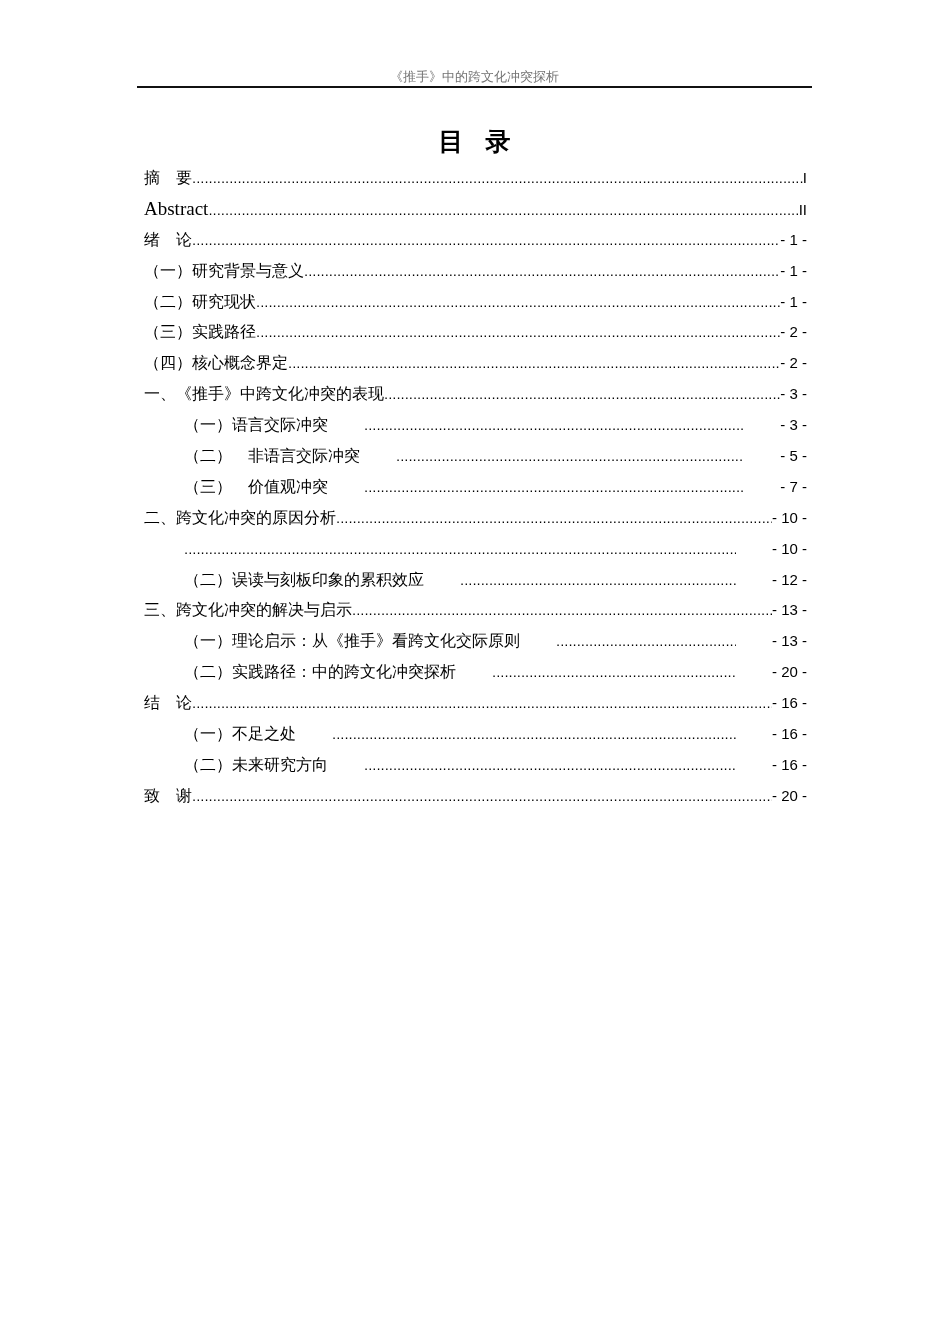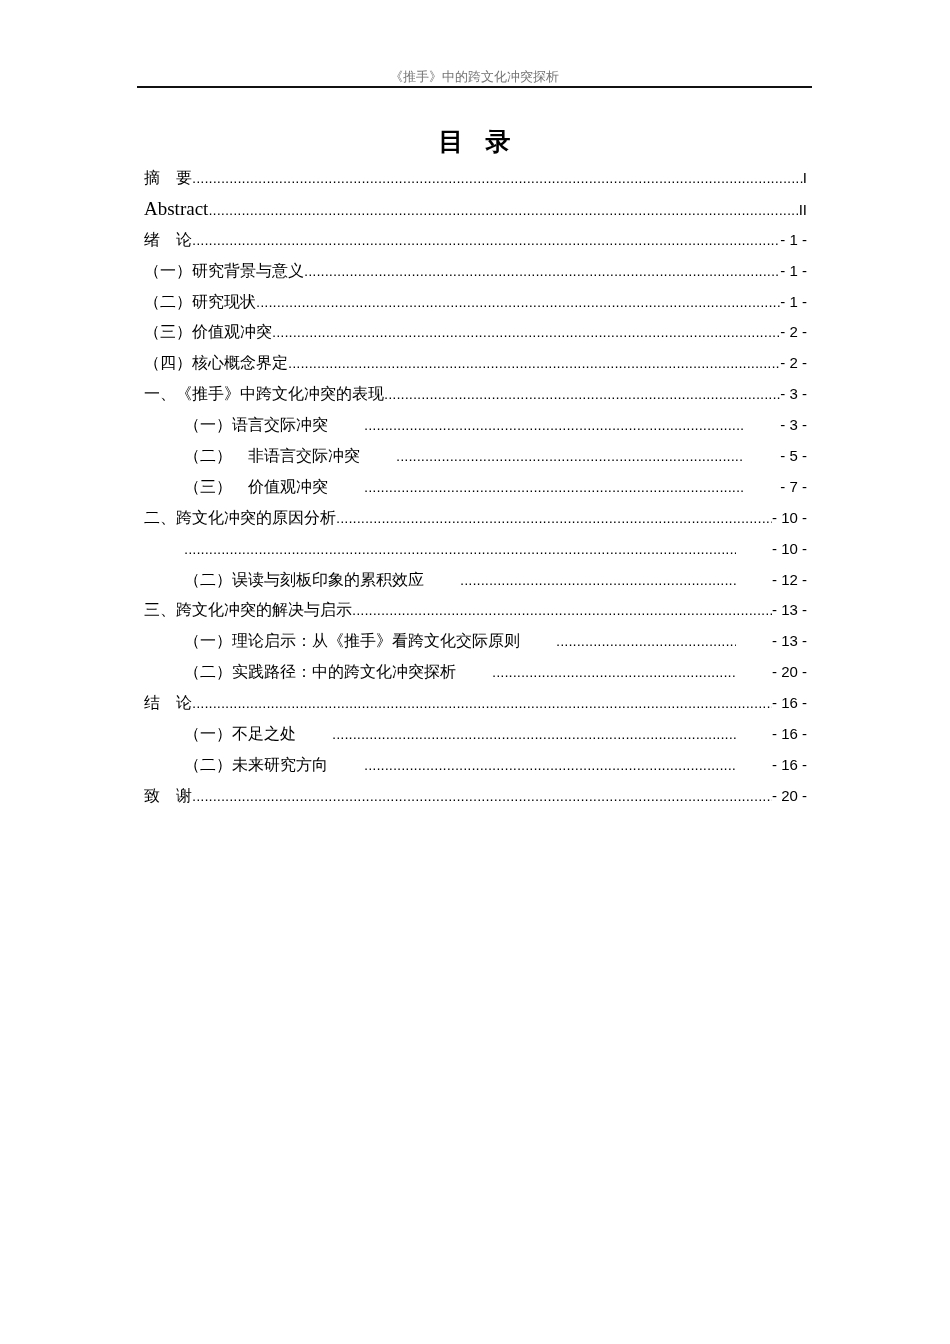--- a/index.html
+++ b/index.html
@@ -44,21 +44,21 @@
       <span class="toc-label">（一）研究背景与意义</span>
       <span class="toc-leader"></span>
       <span class="toc-page">- 1 -</span>
     </div>
   <div class="toc-row">
       <span class="toc-label">（二）研究现状</span>
       <span class="toc-leader"></span>
       <span class="toc-page">- 1 -</span>
     </div>
   <div class="toc-row">
-      <span class="toc-label">（三）价值观冲突</span>
+      <span class="toc-label">（三）实践路径</span>
       <span class="toc-leader"></span>
       <span class="toc-page">- 2 -</span>
     </div>
   <div class="toc-row">
       <span class="toc-label">（四）核心概念界定</span>
       <span class="toc-leader"></span>
       <span class="toc-page">- 2 -</span>
     </div>
   <div class="toc-row">
       <span class="toc-label">一、《推手》中跨文化冲突的表现</span>

